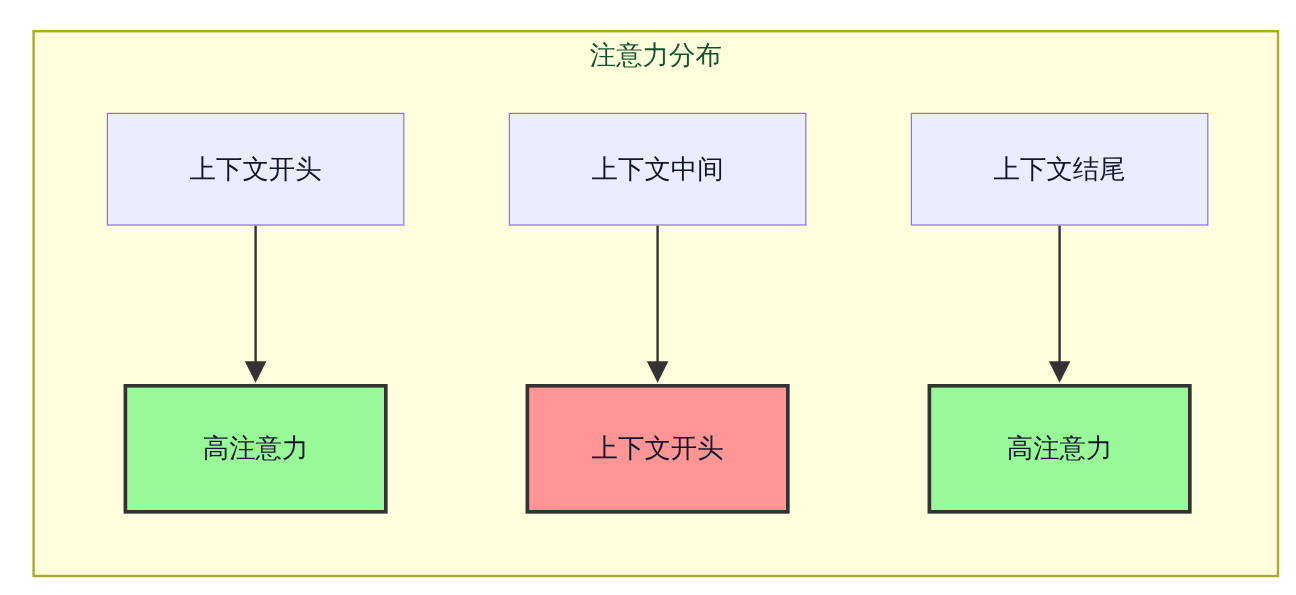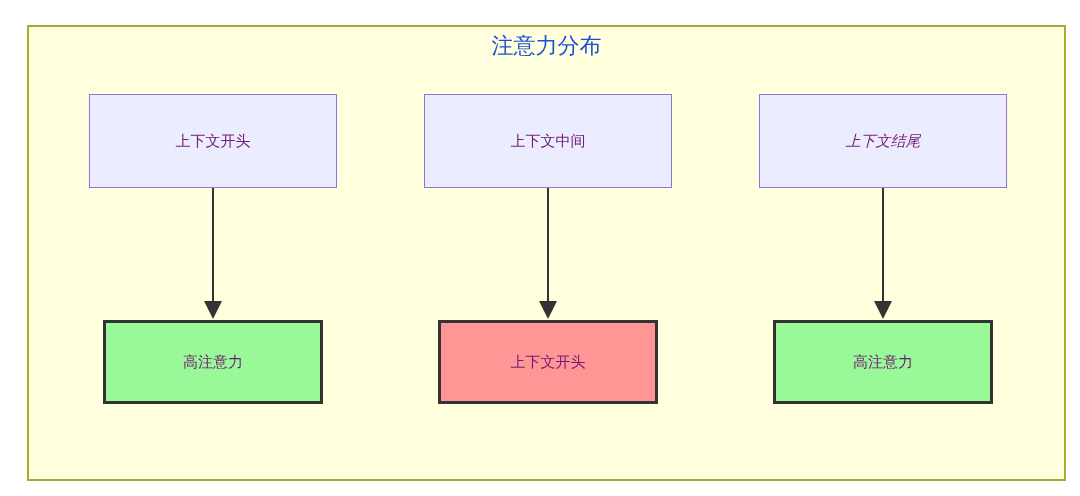--- a/index.html
+++ b/index.html
@@ -35,66 +35,66 @@
     line-height: 26px;
     color: #333333;
     font-weight: 400;
   }
   .node {
     position: absolute;
     box-sizing: border-box;
     display: flex;
     align-items: center;
     justify-content: center;
-    font-size: 15px;
-    color: #701a75;
+    font-size: 22px;
+    color: #0f172a;
     text-align: center;
   }
   .node.source {
     top: 94px;
     width: 248px;
     height: 94px;
     background: #ececff;
     border: 1.5px solid #9370db;
   }
   .node.target {
     top: 320px;
     width: 220px;
-    height: 84px;
+    height: 108px;
     border: 3px solid #333333;
   }
   .node.target.high { background: #99f999; }
   .node.target.low  { background: #ff9595; }
   .flow-arrow {
     position: absolute;
     top: 188px;
     width: 22px;
     height: 132px;
   }
   .flow-arrow line    { stroke: #333333; stroke-width: 2px; }
   .flow-arrow polygon { fill: #333333; }
   
   .col0 .source { left: 89px; }
   .col1 .source { left: 424px; align-items: center; }
-  .col2 .source { left: 759px; font-style: italic; }
+  .col2 .source { left: 759px; }
   .col0 .target { left: 103px; }
   .col1 .target { left: 438px; }
   .col2 .target { left: 773px; }
   .col0 .flow-arrow { left: 202px; }
   .col1 .flow-arrow { left: 537px; }
   .col2 .flow-arrow { left: 872px; }
 </style>
 </head>
 <body>
 
 <div class="canvas">
 
   <div class="subgraph" style="background-color: rgb(255, 255, 222); border-color: rgb(170, 170, 51);"></div>
 
-  <div class="subgraph-title" style="color: #1d4ed8;">注意力分布</div>
+  <div class="subgraph-title" style="color: #14532d;">注意力分布</div>
 
   <div class="column col0">
     <div class="node source" style="background-color: rgb(236, 236, 255); border-color: rgb(147, 112, 219);">
       <span>上下文开头</span>
     </div>
     <svg class="flow-arrow" width="22" height="132" viewBox="0 0 22 132">
       <line x1="11" y1="0" x2="11" y2="116" style="stroke: rgb(51, 51, 51);"></line>
       <polygon points="2,113 20,113 11,131" style="fill: rgb(51, 51, 51);"></polygon>
     </svg>
     <div class="node target high" style="background-color: rgb(153, 249, 153); border-color: rgb(51, 51, 51);">

